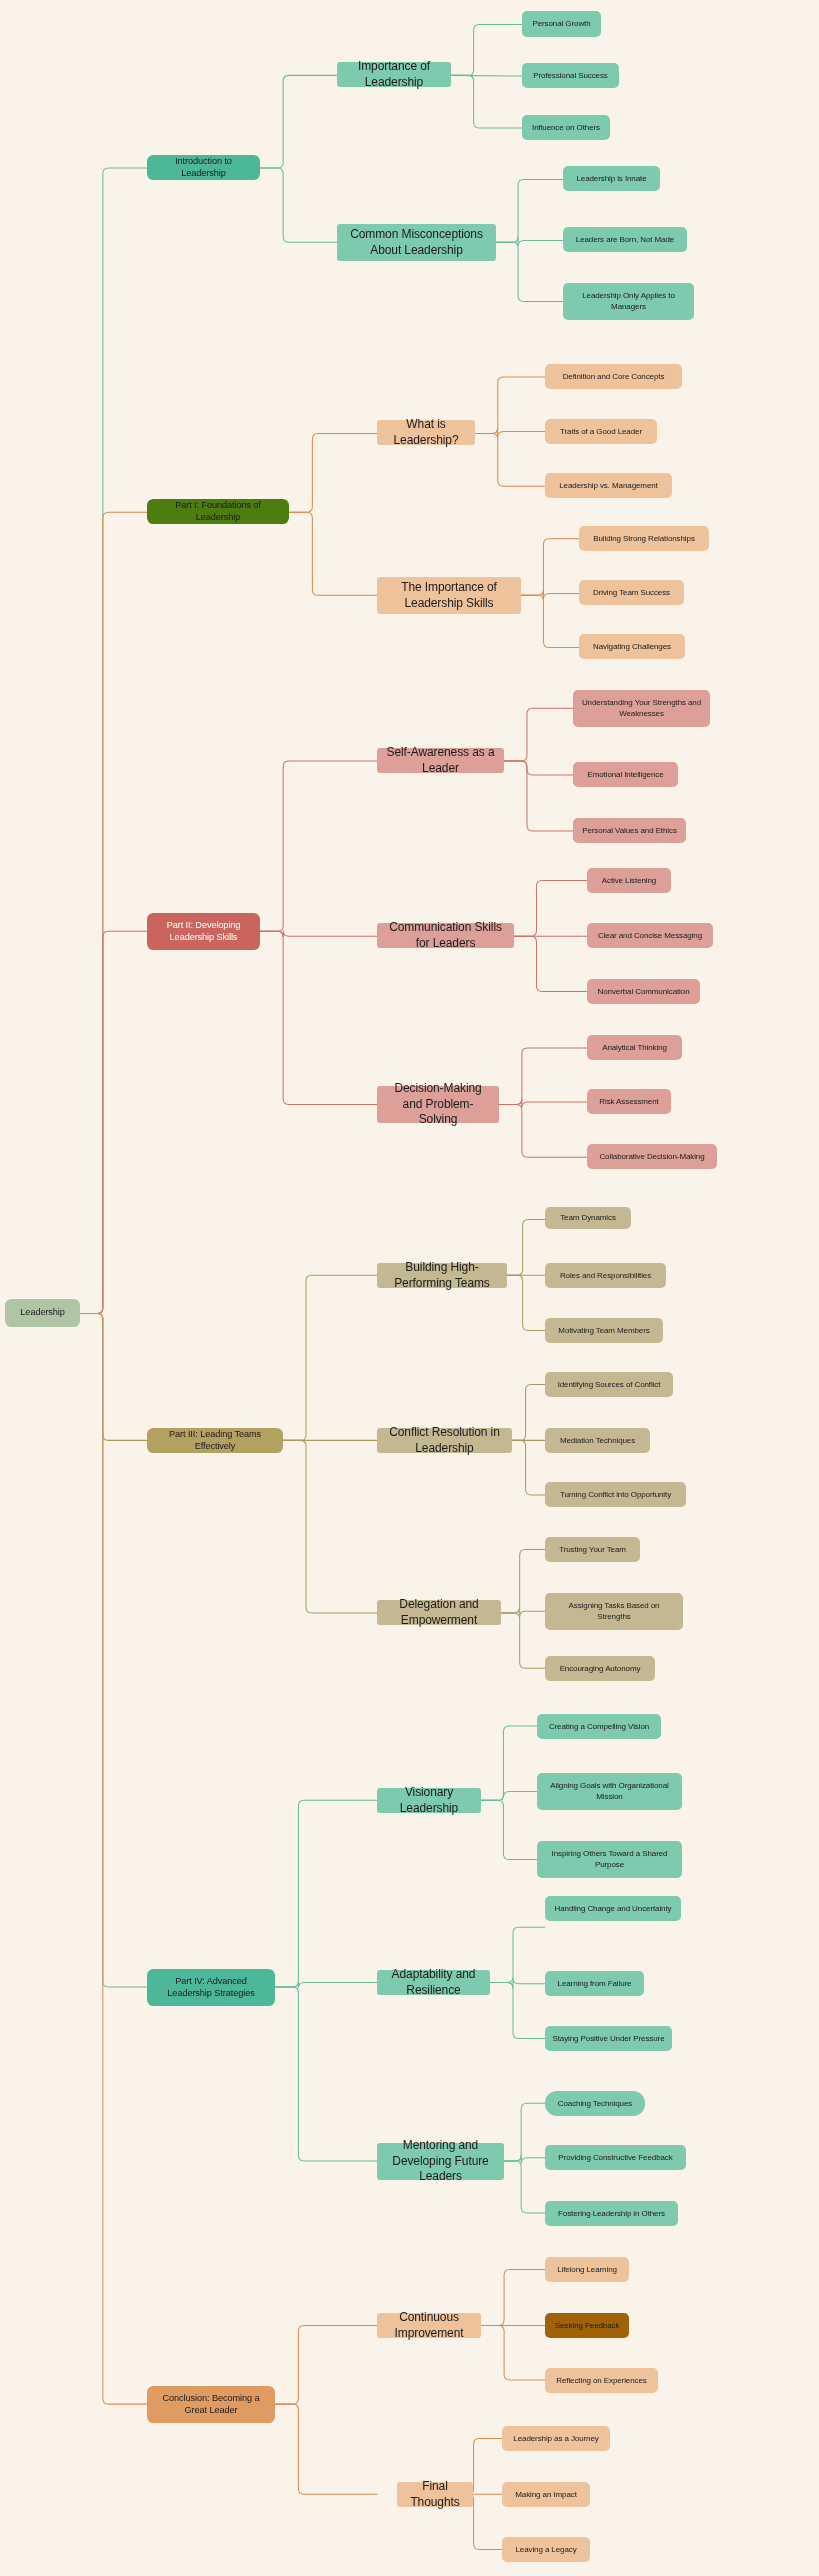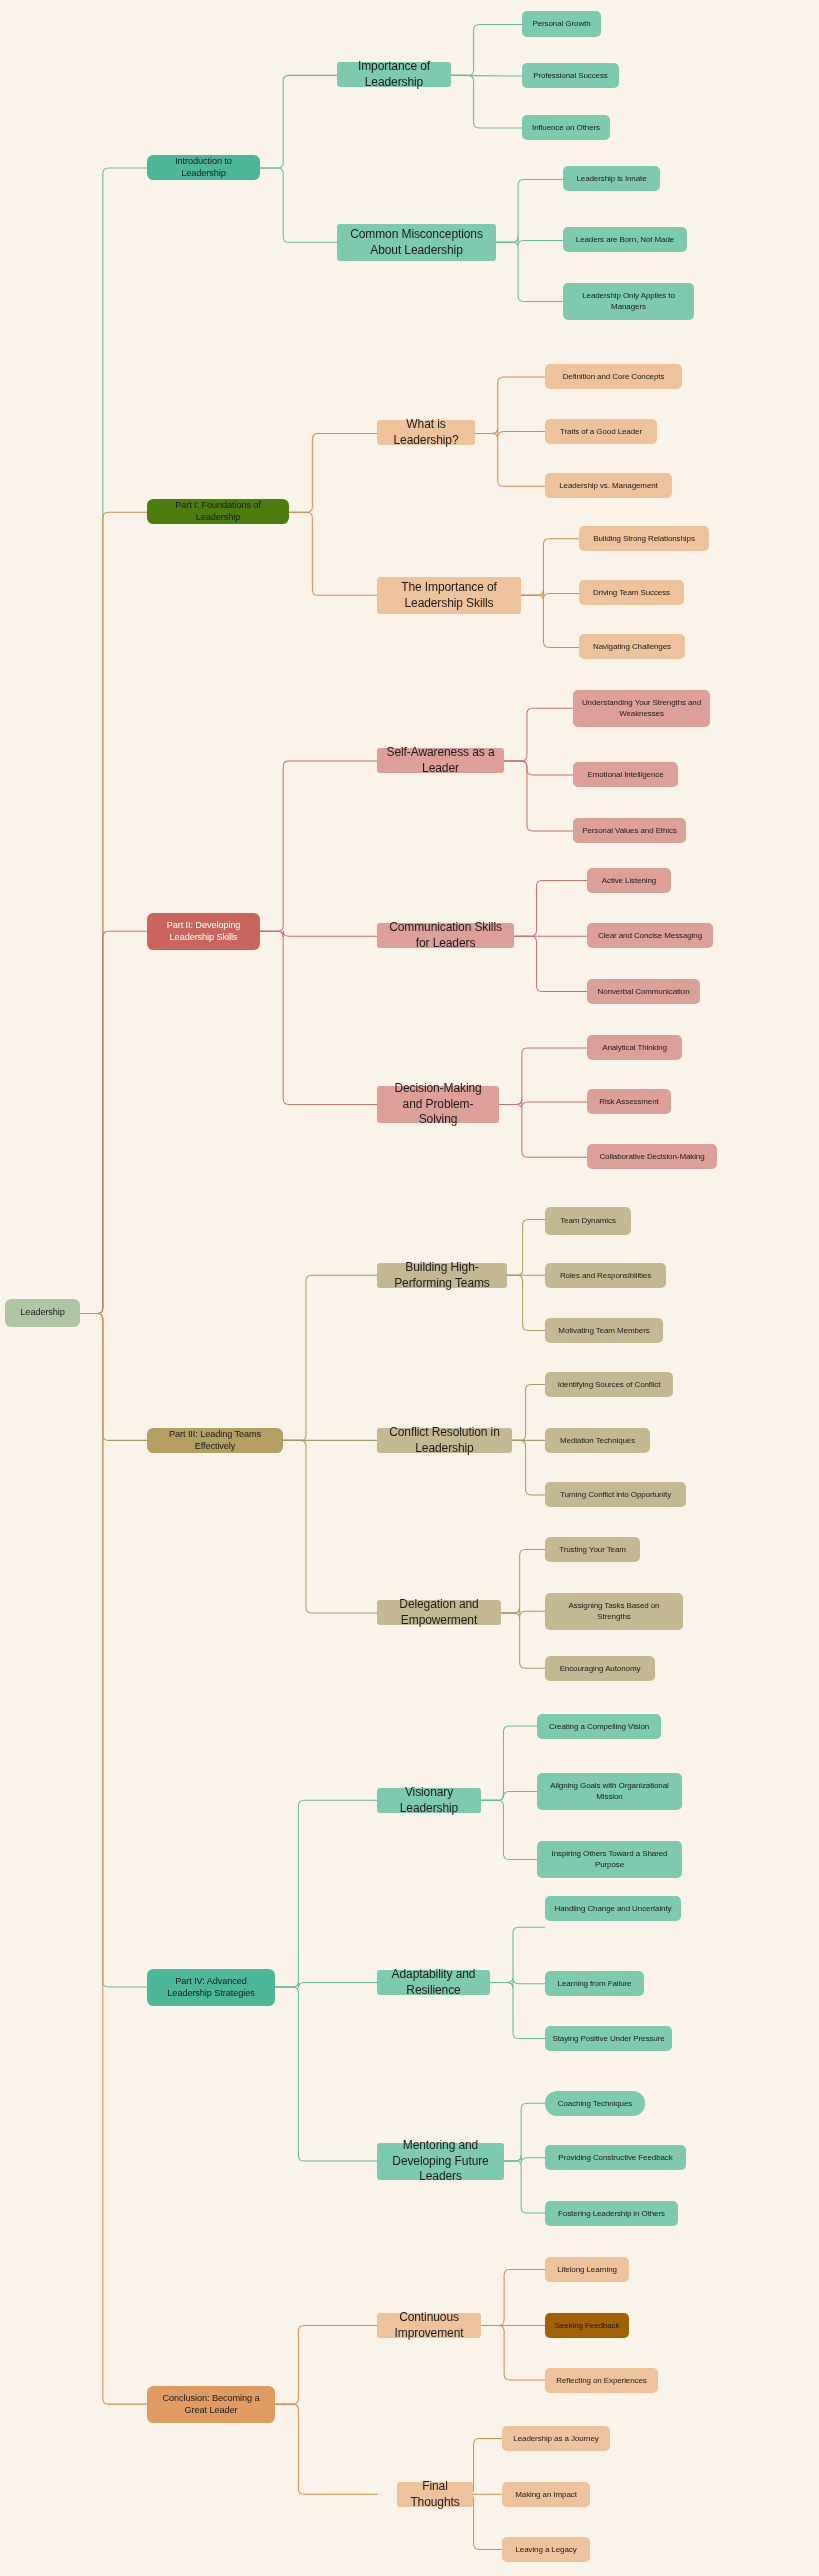--- a/index.html
+++ b/index.html
@@ -227,21 +227,21 @@
       </div>
       <div class="node lvl3" style="left: 587px; top: 1144px; width: 130px; height: 25.4px; background: rgb(221, 160, 152); color: rgb(27, 27, 27);">
         <span class="node-label">Collaborative Decision-Making</span>
       </div>
       <div class="node lvl1" style="left: 147px; top: 1428px; width: 136px; height: 25.4px; background: rgb(180, 161, 98); color: rgb(27, 27, 27);">
         <span class="node-label">Part III: Leading Teams Effectively</span>
       </div>
       <div class="node lvl2" style="left: 377px; top: 1263px; width: 130px; height: 25.4px; background: rgb(196, 184, 147); color: rgb(27, 27, 27);">
         <span class="node-label">Building High-Performing Teams</span>
       </div>
-      <div class="node lvl3" style="left: 545px; top: 1207px; width: 86px; height: 28px; background: rgb(196, 184, 147); color: rgb(27, 27, 27);">
+      <div class="node lvl3" style="left: 545px; top: 1207px; width: 86px; height: 22px; background: rgb(196, 184, 147); color: rgb(27, 27, 27);">
         <span class="node-label">Team Dynamics</span>
       </div>
       <div class="node lvl3" style="left: 545px; top: 1263px; width: 121px; height: 25.4px; background: rgb(196, 184, 147); color: rgb(27, 27, 27);">
         <span class="node-label">Roles and Responsibilities</span>
       </div>
       <div class="node lvl3" style="left: 545px; top: 1318px; width: 118px; height: 25.4px; background: rgb(196, 184, 147); color: rgb(27, 27, 27);">
         <span class="node-label">Motivating Team Members</span>
       </div>
       <div class="node lvl2" style="left: 377px; top: 1428px; width: 135px; height: 25.4px; background: rgb(196, 184, 147); color: rgb(27, 27, 27);">
         <span class="node-label">Conflict Resolution in Leadership</span>

